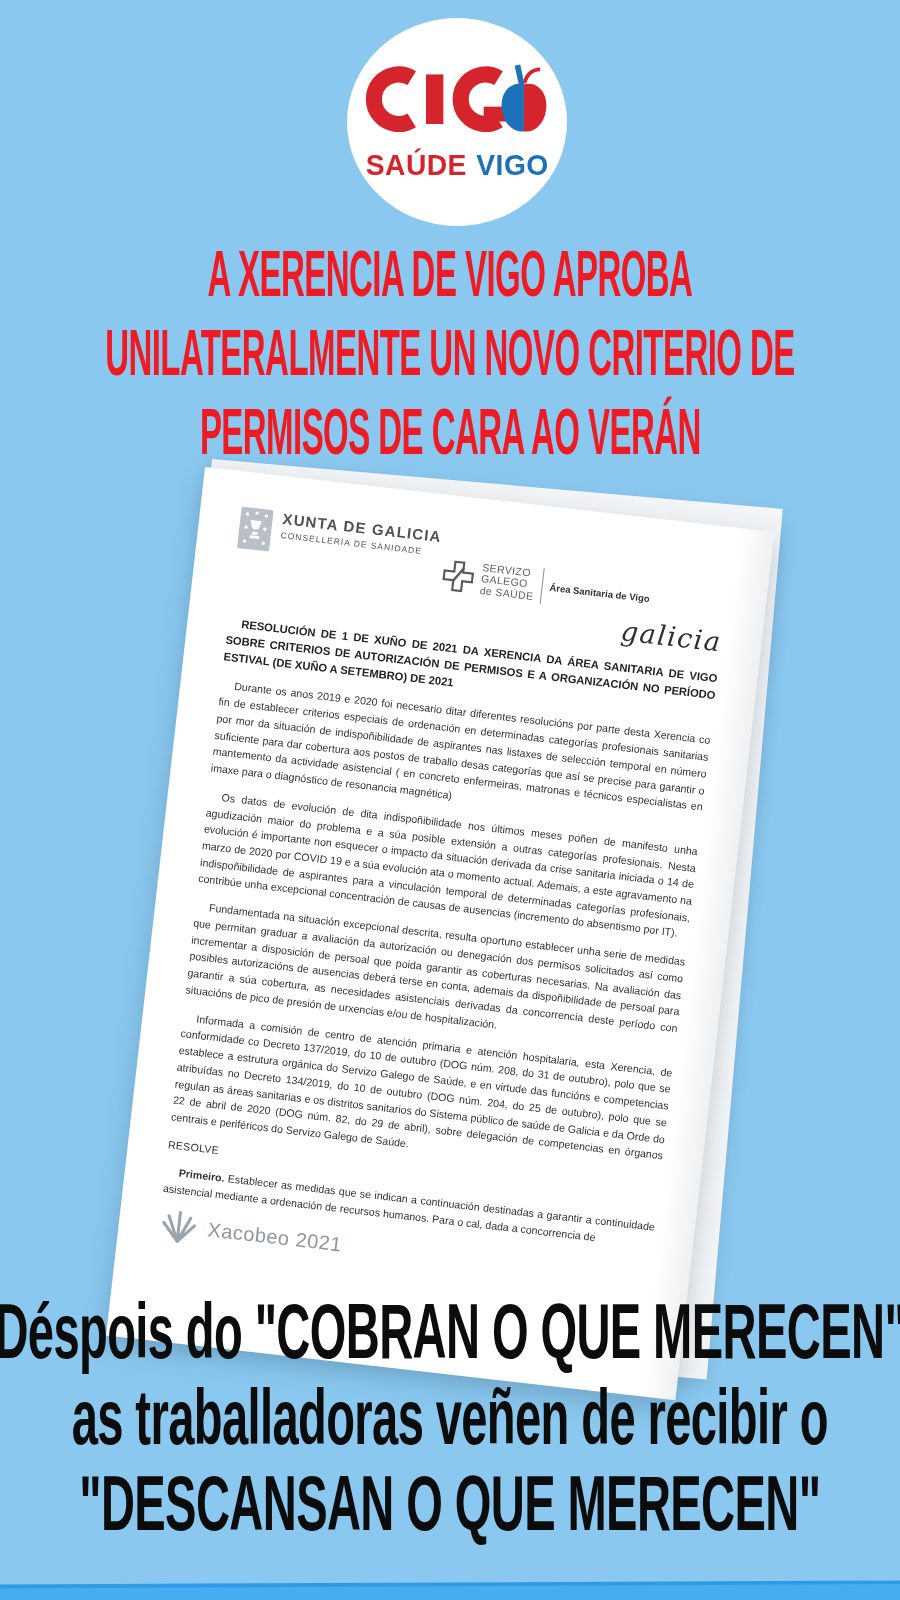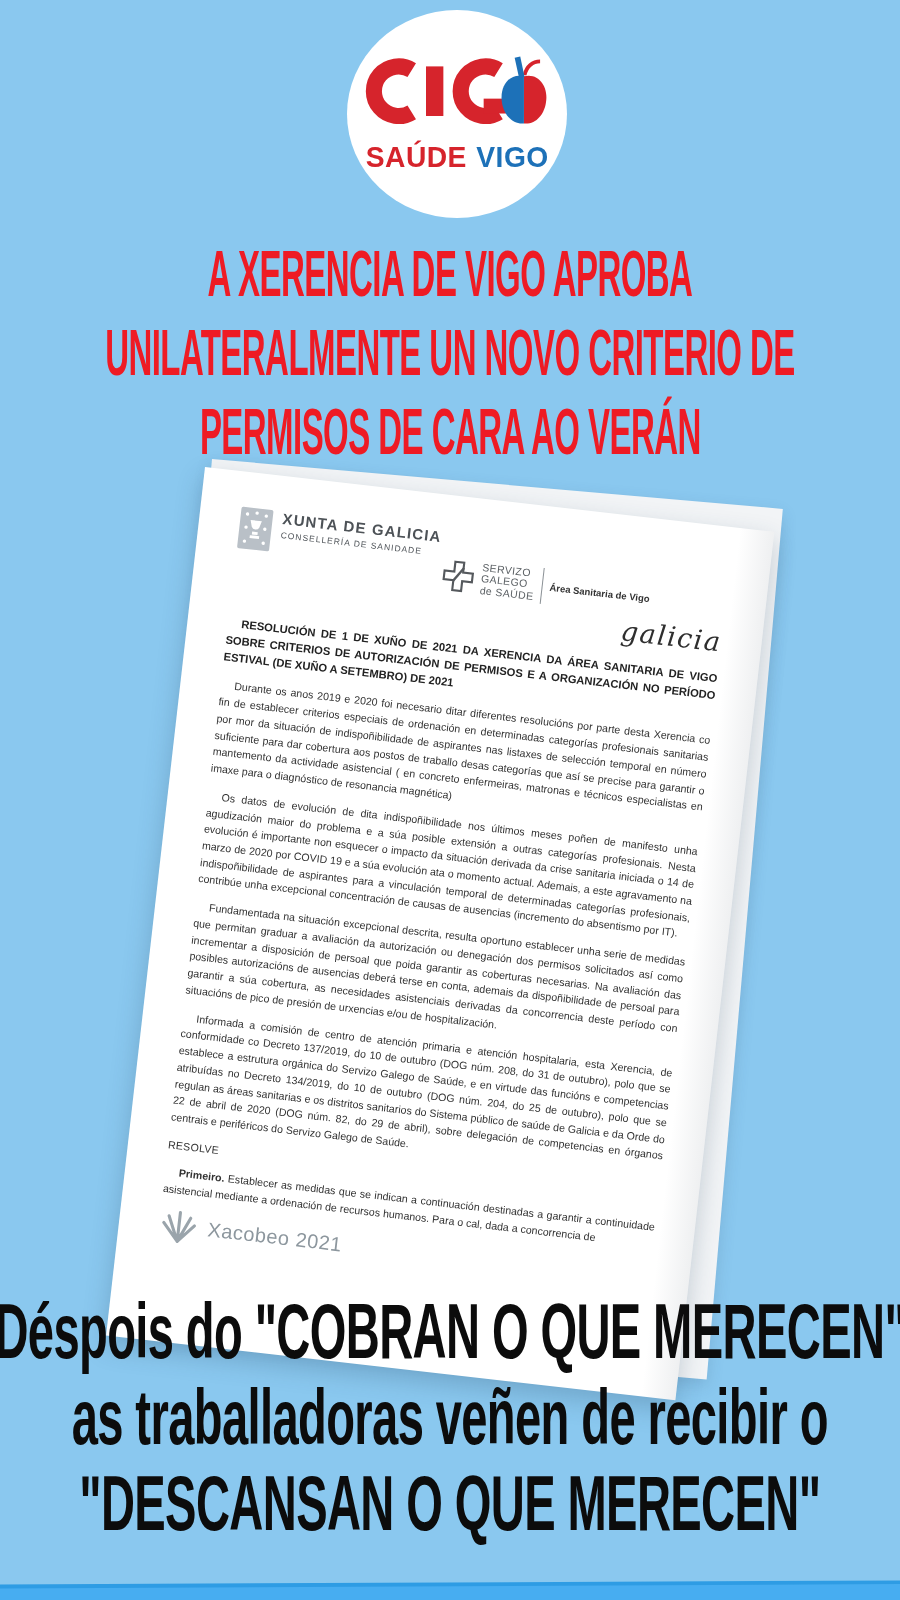--- a/index.html
+++ b/index.html
@@ -4,21 +4,21 @@
 <style>
   html,body{margin:0;padding:0;background:#666;}
   .canvas{
     position:relative; width:900px; height:1600px; overflow:hidden;
     background:#8AC8EF;
     font-family:"Liberation Sans", sans-serif;
   }
 
   
   .logo-circle{
-    position:absolute; left:347px; top:10px; width:220px; height:208px;
+    position:absolute; left:347px; top:18px; width:220px; height:208px;
     background:#ffffff; border-radius:50%;
     display:flex; flex-direction:column; align-items:center; justify-content:center;
     z-index:3;
   }
   .logo-mark{width:186px; height:auto; display:block;}
   .logo-text{margin-top:2px; font-weight:bold; font-size:30px; letter-spacing:0.5px; transform:scaleX(0.94); white-space:nowrap;}
   .logo-text .saude{color:#d6242c;}
   .logo-text .vigo{color:#1d71b8; margin-left:10px;}
 
   

